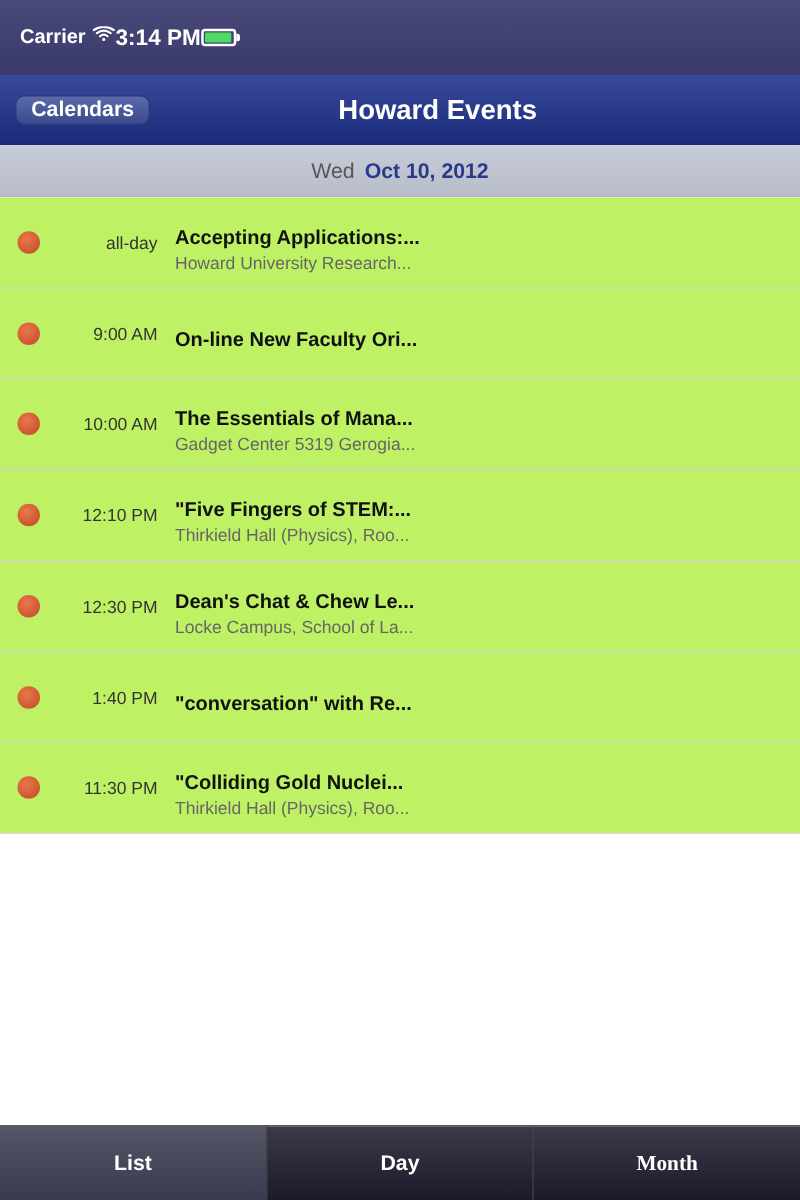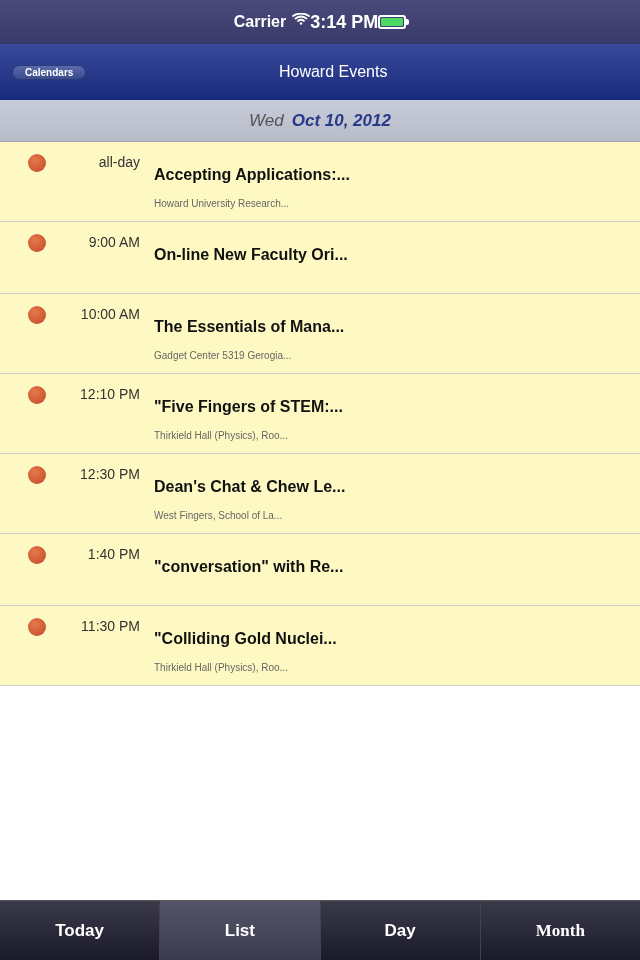--- a/index.html
+++ b/index.html
@@ -8,25 +8,25 @@
       width: 640px;
       height: 960px;
       font-family: -apple-system, 'Helvetica Neue', Helvetica, Arial, sans-serif;
       background: #ffffff;
       overflow: hidden;
       position: relative;
     }
 
     
     .status-bar {
-      height: 44px;
+      height: 60px;
       background: linear-gradient(to bottom, #4a4a7a 0%, #3a3a6a 100%);
       display: flex;
       align-items: center;
-      justify-content: center;
+      justify-content: flex-start;
       padding: 0 16px;
       color: white;
       font-size: 16px;
       font-weight: 600;
     }
     .status-carrier {
       display: flex;
       align-items: center;
       gap: 6px;
     }
@@ -74,43 +74,42 @@
       display: flex;
       align-items: center;
       padding: 0 12px;
       gap: 12px;
     }
     .nav-back-btn {
       background: linear-gradient(to bottom, #5a6aaa, #3a4a8a);
       border: 1px solid #2a3a7a;
       border-radius: 8px;
       color: white;
-      font-size: 10px;
+      font-size: 17px;
       font-weight: 600;
       padding: 1px 12px;
       cursor: pointer;
     }
     .nav-title {
       color: white;
-      font-size: 16px;
-      font-weight: 400;
+      font-size: 22px;
+      font-weight: 700;
       flex: 1;
       text-align: center;
       margin-right: 60px;
     }
 
     
     .date-header {
       background: linear-gradient(to bottom, #c8ccd8, #b8bcc8);
       height: 42px;
       display: flex;
       align-items: center;
       justify-content: center;
       border-bottom: 1px solid #a0a4b0;
-      font-style: italic;
     }
     .date-header-day {
       color: #555;
       font-size: 17px;
       font-weight: 400;
       margin-right: 8px;
     }
     .date-header-date {
       color: #2a3a8a;
       font-size: 17px;
@@ -119,25 +118,26 @@
 
     
     .event-list {
       background: #fff;
       flex: 1;
       overflow-y: auto;
     }
 
     .event-item {
       display: flex;
-      padding: 12px 28px;
+      align-items: center;
+      padding: 12px 14px;
       border-bottom: 1px solid #d0d0d0;
       min-height: 72px;
       cursor: pointer;
-      background: #fef9c3;
+      background: #bef264;
     }
     .event-dot {
       width: 18px;
       height: 18px;
       border-radius: 50%;
       background: radial-gradient(circle at 40% 35%, #e8784a, #c04828);
       flex-shrink: 0;
       margin-right: 14px;
     }
     .event-time {
@@ -156,26 +156,26 @@
     .event-title {
       font-size: 16px;
       font-weight: 700;
       color: #111;
       white-space: nowrap;
       overflow: hidden;
       text-overflow: ellipsis;
       margin-top: 12px;
     }
     .event-location {
-      font-size: 10px;
+      font-size: 14px;
       color: #666;
       white-space: nowrap;
       overflow: hidden;
       text-overflow: ellipsis;
-      margin-top: 14px;
+      margin-top: 2px;
     }
 
     
     .tab-bar {
       position: absolute;
       bottom: 0;
       left: 0;
       right: 0;
       height: 60px;
       background: linear-gradient(to bottom, #3a3a4a, #1a1a2a);
@@ -268,38 +268,37 @@
       <div class="event-details">
         <div class="event-title">"Five Fingers of STEM:...</div>
         <div class="event-location">Thirkield Hall (Physics), Roo...</div>
       </div>
     </div>
     <div class="event-item">
       <div class="event-dot"></div>
       <div class="event-time">12:30 PM</div>
       <div class="event-details">
         <div class="event-title">Dean's Chat &amp; Chew Le...</div>
-        <div class="event-location">West Fingers, School of La...</div>
+        <div class="event-location">Locke Campus, School of La...</div>
       </div>
     </div>
     <div class="event-item">
       <div class="event-dot"></div>
       <div class="event-time">1:40 PM</div>
       <div class="event-details">
         <div class="event-title">"conversation" with Re...</div>
       </div>
     </div>
     <div class="event-item">
       <div class="event-dot"></div>
       <div class="event-time">11:30 PM</div>
       <div class="event-details">
         <div class="event-title">"Colliding Gold Nuclei...</div>
         <div class="event-location">Thirkield Hall (Physics), Roo...</div>
       </div>
     </div>
   </div>
 
 <div class="tab-bar" id="tab-bar-container">
-<div class="tab-item">Today</div>
     <div class="tab-item active">List</div>
     <div class="tab-item">Day</div>
     <div class="tab-item">Month</div>
   </div>
 
 </body></html>

